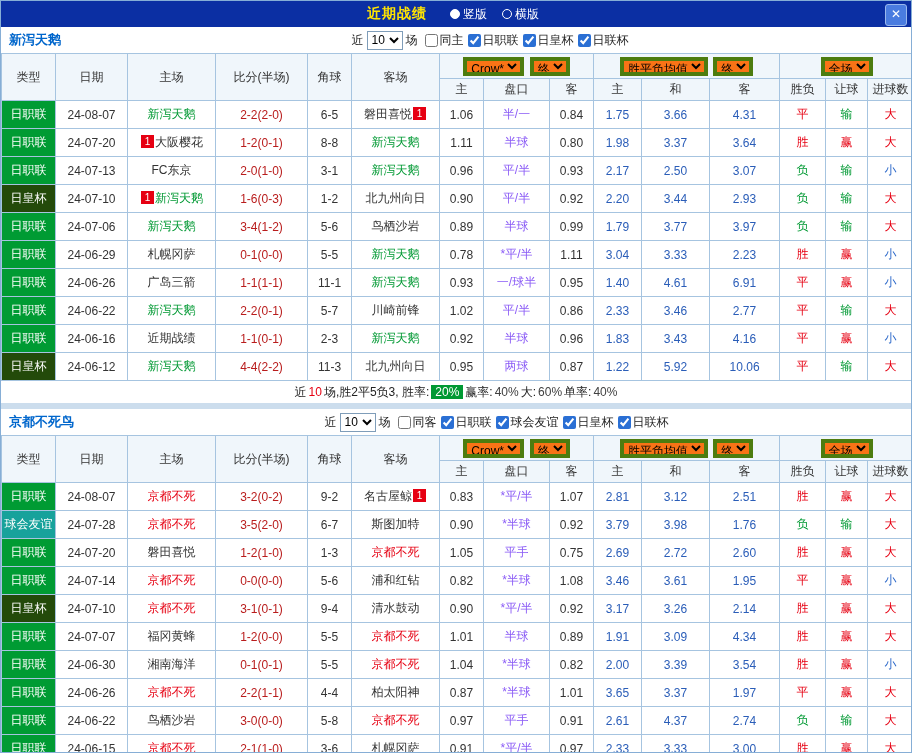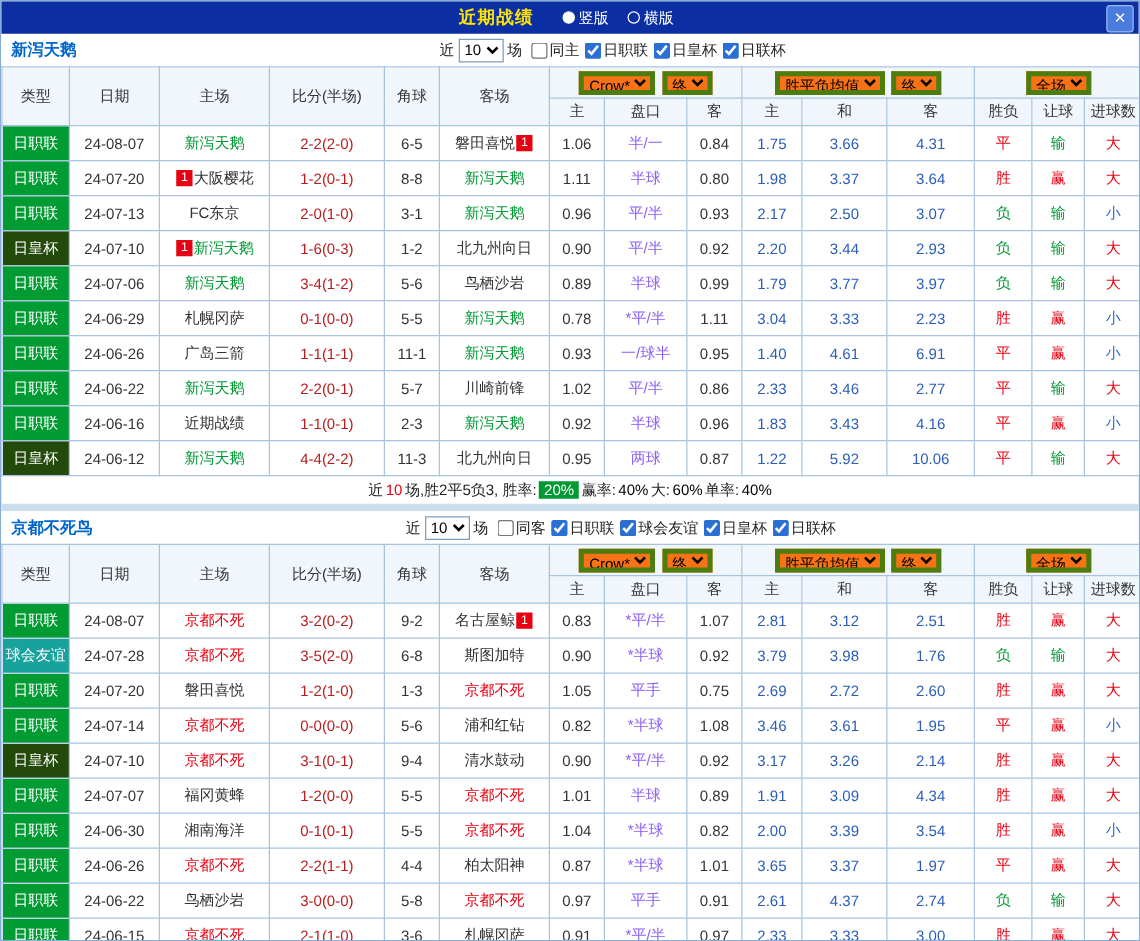--- a/index.html
+++ b/index.html
@@ -38,21 +38,21 @@
   td.avg-cell{color:#2a5db8;}
   .card-badge{display:inline-block;min-width:11px;padding:0 1px;background:#e60012;color:#fff;font-size:10px;
     line-height:13px;margin:0 1px;vertical-align:1px;}
   .team-link{cursor:pointer;}
 
   
   .summary{height:22px;display:flex;align-items:center;justify-content:center;font-size:12px;color:#222;}
   .summary span{margin:0 1px;}
   .sum-k{color:#222;}
   .sum-r{color:#e60012;}
-  .sum-b{color:#000000;}
+  .sum-b{color:#404040;}
   .sum-badge{background:#009933;color:#fff;padding:0 4px;margin:0 3px;}
   .divider{height:6px;background:#ccdded;}
 </style>
 </head>
 <body>
 
 <div class="window">
 
   <div class="titlebar">
     <span class="title">近期战绩</span>
@@ -429,21 +429,21 @@
           <td class="avg-cell">2.51</td>
           <td class="flag-cell" style="color: rgb(230, 0, 18);">胜</td>
           <td class="flag-cell" style="color: rgb(230, 0, 18);">赢</td>
           <td class="flag-cell" style="color: rgb(230, 0, 18);">大</td>
         </tr>
         <tr>
           <td class="type-cell" style="background: rgb(23, 162, 155);">球会友谊</td>
           <td class="date-cell">24-07-28</td>
           <td class="team-cell"><span class="team-link" style="color: rgb(230, 0, 18);">京都不死</span></td>
           <td class="score-cell">3-5(2-0)</td>
-          <td class="corner-cell">6-8</td>
+          <td class="corner-cell">6-7</td>
           <td class="team-cell"><span class="team-link">斯图加特</span></td>
           <td class="odds-cell">0.90</td>
           <td class="handicap-cell">*半球</td>
           <td class="odds-cell">0.92</td>
           <td class="avg-cell">3.79</td>
           <td class="avg-cell">3.98</td>
           <td class="avg-cell">1.76</td>
           <td class="flag-cell" style="color: rgb(0, 153, 51);">负</td>
           <td class="flag-cell" style="color: rgb(0, 153, 51);">输</td>
           <td class="flag-cell" style="color: rgb(230, 0, 18);">大</td>

